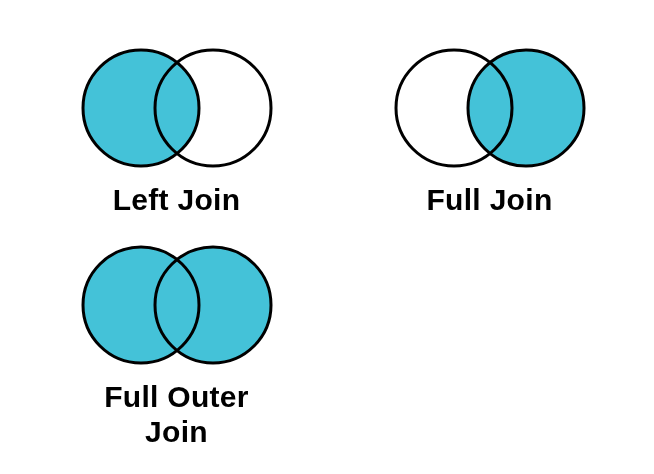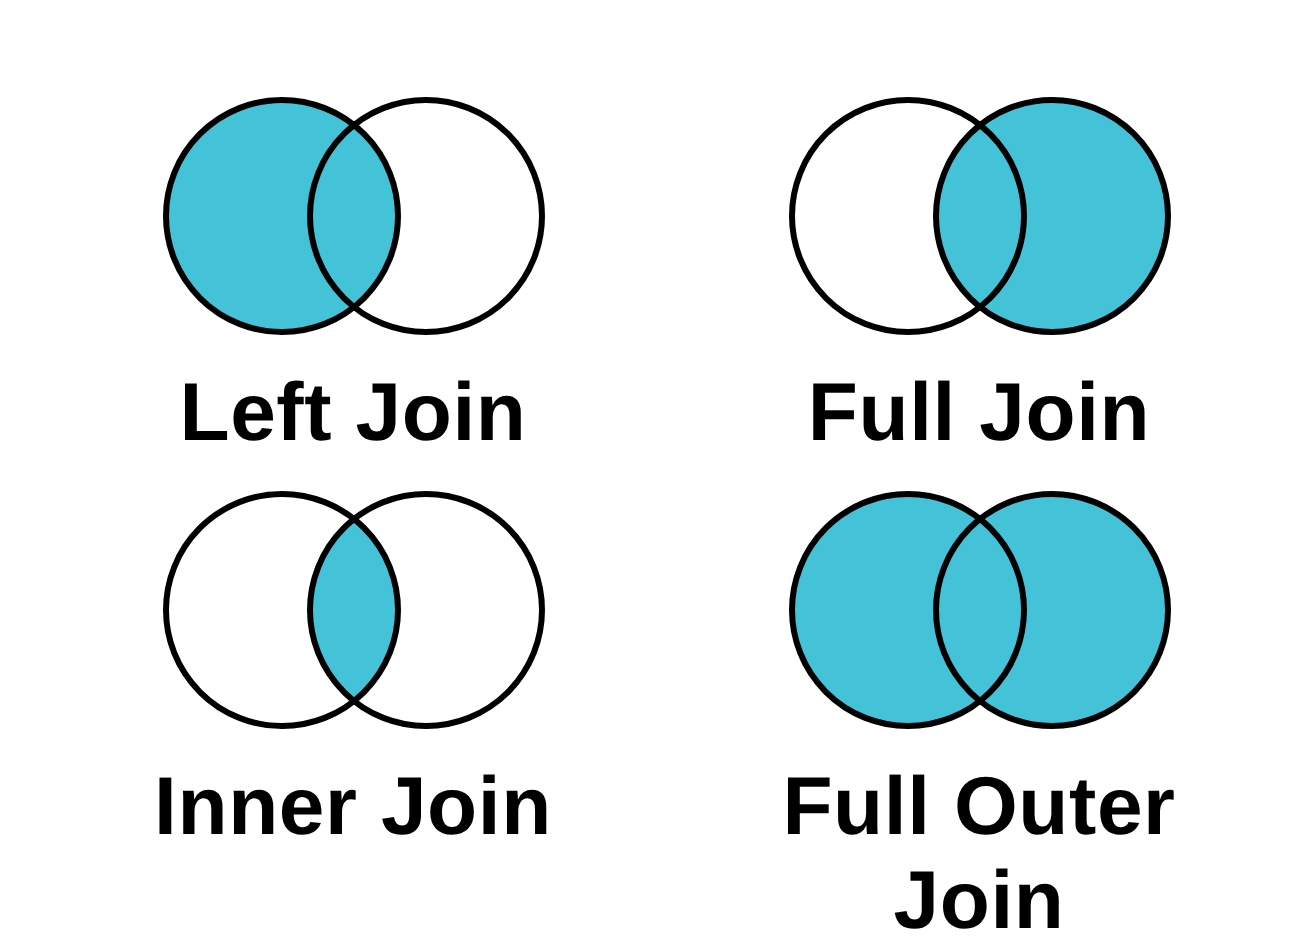--- a/index.html
+++ b/index.html
@@ -29,21 +29,21 @@
     display: flex;
     flex-direction: column;
     align-items: center;
   }
   .venn {
     display: block;
   }
   .join-label {
     margin-top: 13px;
     max-width: 200px;
-    font-size: 41px;
+    font-size: 30px;
     font-weight: bold;
     letter-spacing: 0.3px;
     line-height: 1.15;
     color: #000000;
     text-align: center;
   }
 </style>
 </head>
 <body>
 
@@ -63,28 +63,20 @@
     <figure class="cell">
       <svg class="venn" xmlns="http://www.w3.org/2000/svg" viewBox="0 0 196 124" width="196" height="124">
           <circle cx="134" cy="62" r="58" fill="#44C2D8" stroke="none"></circle>
           <path d="M 98 16.524731996391708 A 58 58 0 0 1 98 107.47526800360829 A 58 58 0 0 1 98 16.524731996391708 Z" fill="#44C2D8" stroke="none"></path>
           <circle cx="62" cy="62" r="58" fill="none" stroke="#000000" stroke-width="3"></circle>
           <circle cx="134" cy="62" r="58" fill="none" stroke="#000000" stroke-width="3"></circle>
         </svg>
       <figcaption class="join-label">Full Join</figcaption>
     </figure>
 
-    <figure class="cell">
-      <svg class="venn" xmlns="http://www.w3.org/2000/svg" viewBox="0 0 196 124" width="196" height="124">
-          <path d="M 98 16.524731996391708 A 58 58 0 0 1 98 107.47526800360829 A 58 58 0 0 1 98 16.524731996391708 Z" fill="#44C2D8" stroke="none"></path>
-          <circle cx="62" cy="62" r="58" fill="none" stroke="#000000" stroke-width="3"></circle>
-          <circle cx="134" cy="62" r="58" fill="none" stroke="#000000" stroke-width="3"></circle>
-        </svg>
-      <figcaption class="join-label">Inner Join</figcaption>
-    </figure>
 
     <figure class="cell">
       <svg class="venn" xmlns="http://www.w3.org/2000/svg" viewBox="0 0 196 124" width="196" height="124">
           <circle cx="62" cy="62" r="58" fill="#44C2D8" stroke="none"></circle>
           <circle cx="134" cy="62" r="58" fill="#44C2D8" stroke="none"></circle>
           <path d="M 98 16.524731996391708 A 58 58 0 0 1 98 107.47526800360829 A 58 58 0 0 1 98 16.524731996391708 Z" fill="#44C2D8" stroke="none"></path>
           <circle cx="62" cy="62" r="58" fill="none" stroke="#000000" stroke-width="3"></circle>
           <circle cx="134" cy="62" r="58" fill="none" stroke="#000000" stroke-width="3"></circle>
         </svg>
       <figcaption class="join-label">Full Outer Join</figcaption>

